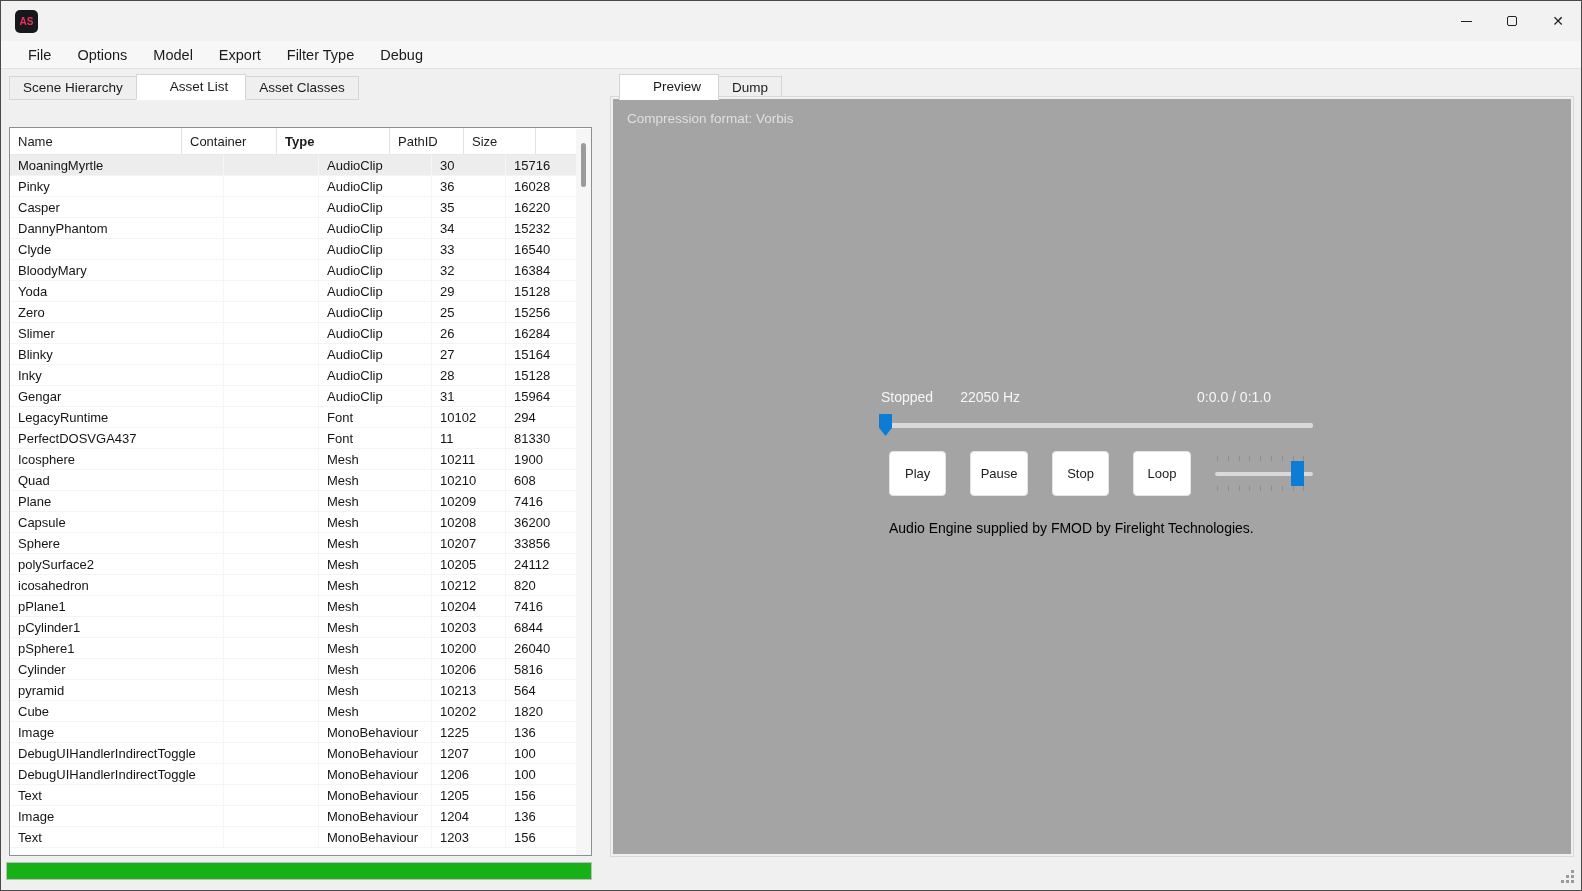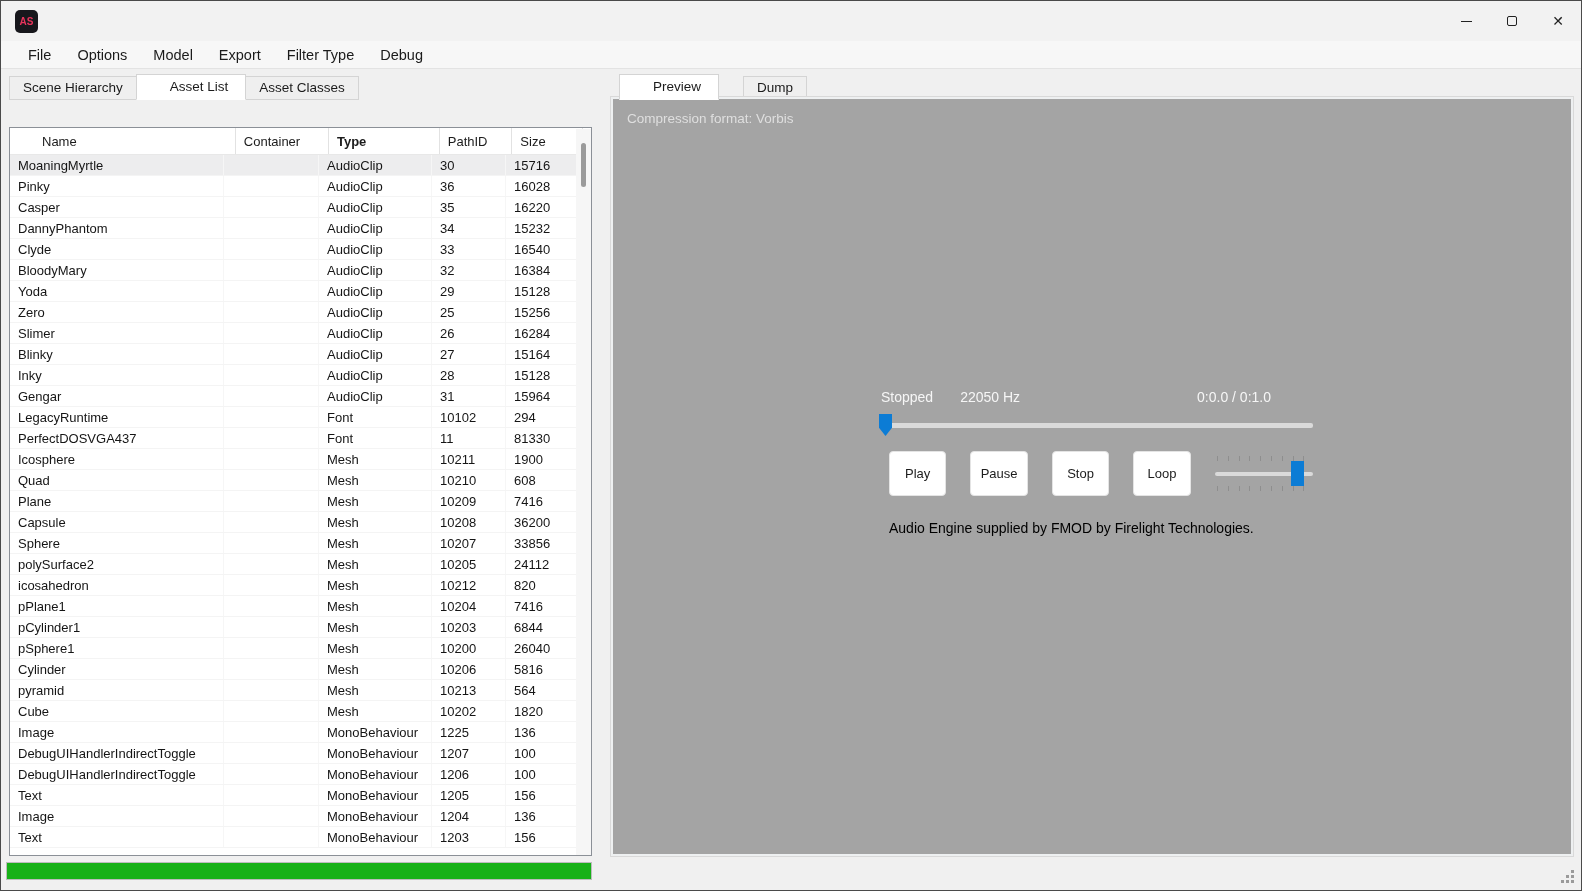--- a/index.html
+++ b/index.html
@@ -22,40 +22,40 @@
   .glyph-close{ font-size:14px; color:#222; line-height:1; }
   
   .menubar{ position:absolute; left:0; top:40px; width:100%; height:28px;
     background:#f7f7f7; border-bottom:1px solid #e3e3e3; display:flex; align-items:stretch; padding-left:14px; }
   .menu-item{ padding:0 13px; display:flex; align-items:center; font-size:14.5px; }
   
   .tab{ border:1px solid #d4d4d4; background:#efefef; padding:3px 13px 4px 13px;
     font-size:13.5px; margin-right:-1px; position:relative; }
   .tab.selected{ background:#fff; border-bottom-color:#fff; padding:4px 17px 5px 33px; z-index:2; }
   .left-tabs{ position:absolute; left:8px; top:73px; display:flex; align-items:flex-end; }
-  .right-tabs{ position:absolute; left:618px; top:73px; display:flex; align-items:flex-end;gap:25px; }
+  .right-tabs{ position:absolute; left:618px; top:73px; display:flex; align-items:flex-end; }
   
   .filter-box{ position:absolute; left:5px; top:98px; width:586px; height:23px;
     border:1px solid #e0e0e0; border-top-color:#d6d6d6; background:#fff;
     font-size:13px; color:#1b1b1b; padding:0 10px; font-family:"Liberation Sans",sans-serif; }
   .filter-box::placeholder{ color:#9c9c9c; opacity:1; }
   
   .listview{ position:absolute; left:8px; top:126px; width:583px; height:729px;
     background:#fff; border:1px solid #8b9097; overflow:hidden; }
   .lv-header{ display:flex; height:27px; border-bottom:1px solid #e8e8e8; background:#fff; }
   .lv-hcell{ display:flex; align-items:center; padding-left:8px; font-size:13px;
     color:#1b1b1b; border-right:1px solid #e2e2e2; }
   .lv-rows{ position:absolute; top:27px; left:0; right:15px; bottom:0; overflow:hidden; }
   .lv-row{ display:flex; height:21px; border-bottom:1px solid #f4f4f4; background:#fff; }
   .lv-row.selected{ background:#ededee; }
   .lv-cell{ display:flex; align-items:center; padding-left:8px; font-size:13px;
     white-space:nowrap; overflow:hidden; border-right:1px solid #f6f6f6; color:#151515; }
   .c-name{ width:214px; } .c-container{ width:95px; } .c-type{ width:113px; }
   .c-pathid{ width:74px; } .c-size{ flex:1; border-right:none; }
-  .h-name{ width:206px;margin-left:24px; } .h-container{ width:95px; } .h-type{ width:113px;font-weight:bold; }
+  .h-name{ width:172px; } .h-container{ width:95px; } .h-type{ width:113px;font-weight:bold; }
   .h-pathid{ width:74px; } .h-size{ width:72px; } .h-fill{ flex:1; border-right:none; }
   .lv-scrollbar{ position:absolute; top:1px; right:0; width:15px; bottom:0; background:#f6f6f6; }
   .lv-thumb{ position:absolute; left:5px; top:14px; width:5px; height:44px; background:#9b9b9b; border-radius:3px; }
   
   .progressbar{ position:absolute; left:5px; top:861px; width:586px; height:18px;
     border:1px solid #bcbcbc; background:#e6e6e6; }
   .progress-fill{ height:100%; background:var(--progress-green,#17b117); }
   
   .preview-panel{ position:absolute; left:610px; top:96px; width:962px; height:759px;
     background:var(--preview-bg,#a4a4a4); border:2px solid #eef0f1; outline:1px solid #d9d9d9; }

